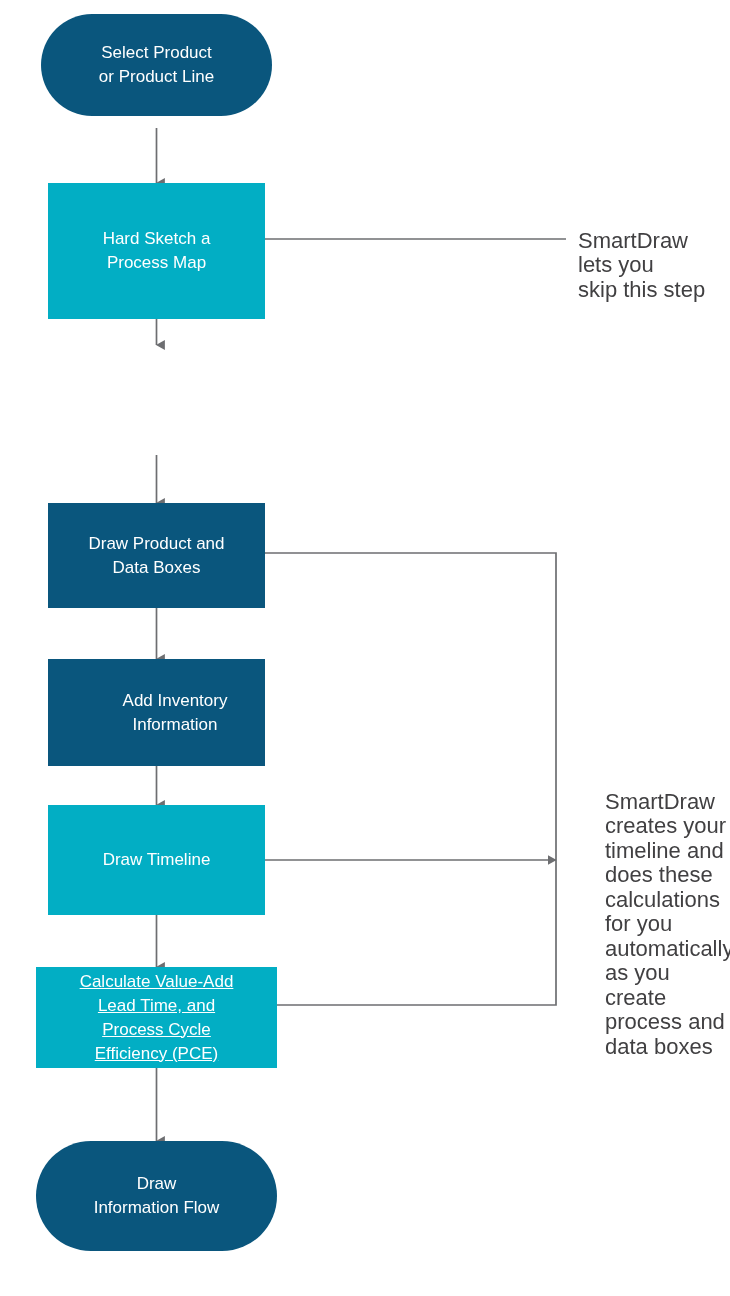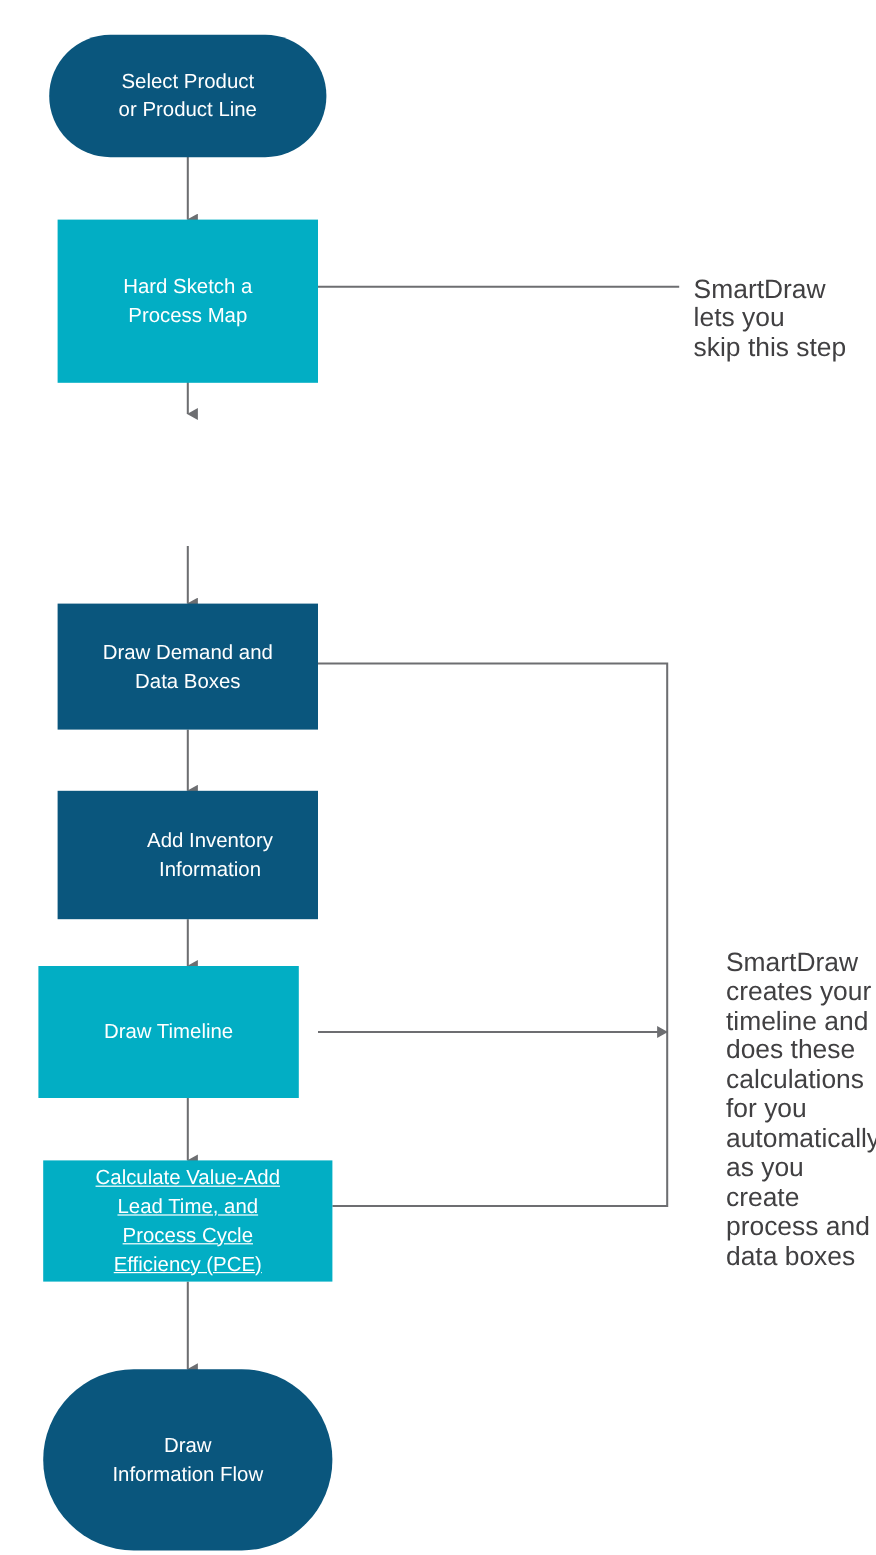--- a/index.html
+++ b/index.html
@@ -80,53 +80,53 @@
       <path d="M156.5,1068 L156.5,1141" marker-end="url(#arrow-down)"></path>
 
       <path d="M566,239 L265,239" marker-end="url(#arrow-left)"></path>
 
       <path d="M277,1005 L556,1005 L556,553 L265,553" marker-end="url(#arrow-left)"></path>
 
       <path d="M265,860 L556,860" marker-end="url(#arrow-right)"></path>
     </g>
   </svg>
 
-  <div class="node stadium" style="left:41px; top:29px; width:231px; height:102px; background:#0A567D;">
+  <div class="node stadium" style="left:41px; top:14px; width:231px; height:102px; background:#0A567D;">
     <span>Select Product
 or Product Line</span>
   </div>
 
   <div class="node rect" style="left:48px; top:183px; width:217px; height:136px; background:#02AEC4;">
     <span>Hard Sketch a
 Process Map</span>
   </div>
 
 
   <div class="node rect" style="left:48px; top:503px; width:217px; height:105px; background:#0A567D;">
-    <span>Draw Demand and
+    <span>Draw Product and
 Data Boxes</span>
   </div>
 
   <div class="node rect" style="left:48px; top:659px; width:217px; height:107px; background:#0A567D;padding-left:37px;">
     <span>Add Inventory
 Information</span>
   </div>
 
-  <div class="node rect" style="left:32px; top:805px; width:217px; height:110px; background:#02AEC4;">
+  <div class="node rect" style="left:48px; top:805px; width:217px; height:110px; background:#02AEC4;">
     <span>Draw Timeline</span>
   </div>
 
   <div class="node rect" style="left:36px; top:967px; width:241px; height:101px; background:#02AEC4;text-decoration:underline;">
     <span>Calculate Value-Add
 Lead Time, and
 Process Cycle
 Efficiency (PCE)</span>
   </div>
 
-  <div class="node stadium" style="left:36px; top:1141px; width:241px; height:151px; background:#0A567D;">
+  <div class="node stadium" style="left:36px; top:1141px; width:241px; height:110px; background:#0A567D;">
     <span>Draw
 Information Flow</span>
   </div>
 
   <div class="note" style="left:578px; top:204px;">
     <span>SmartDraw
 lets you
 skip this step</span>
   </div>
 

